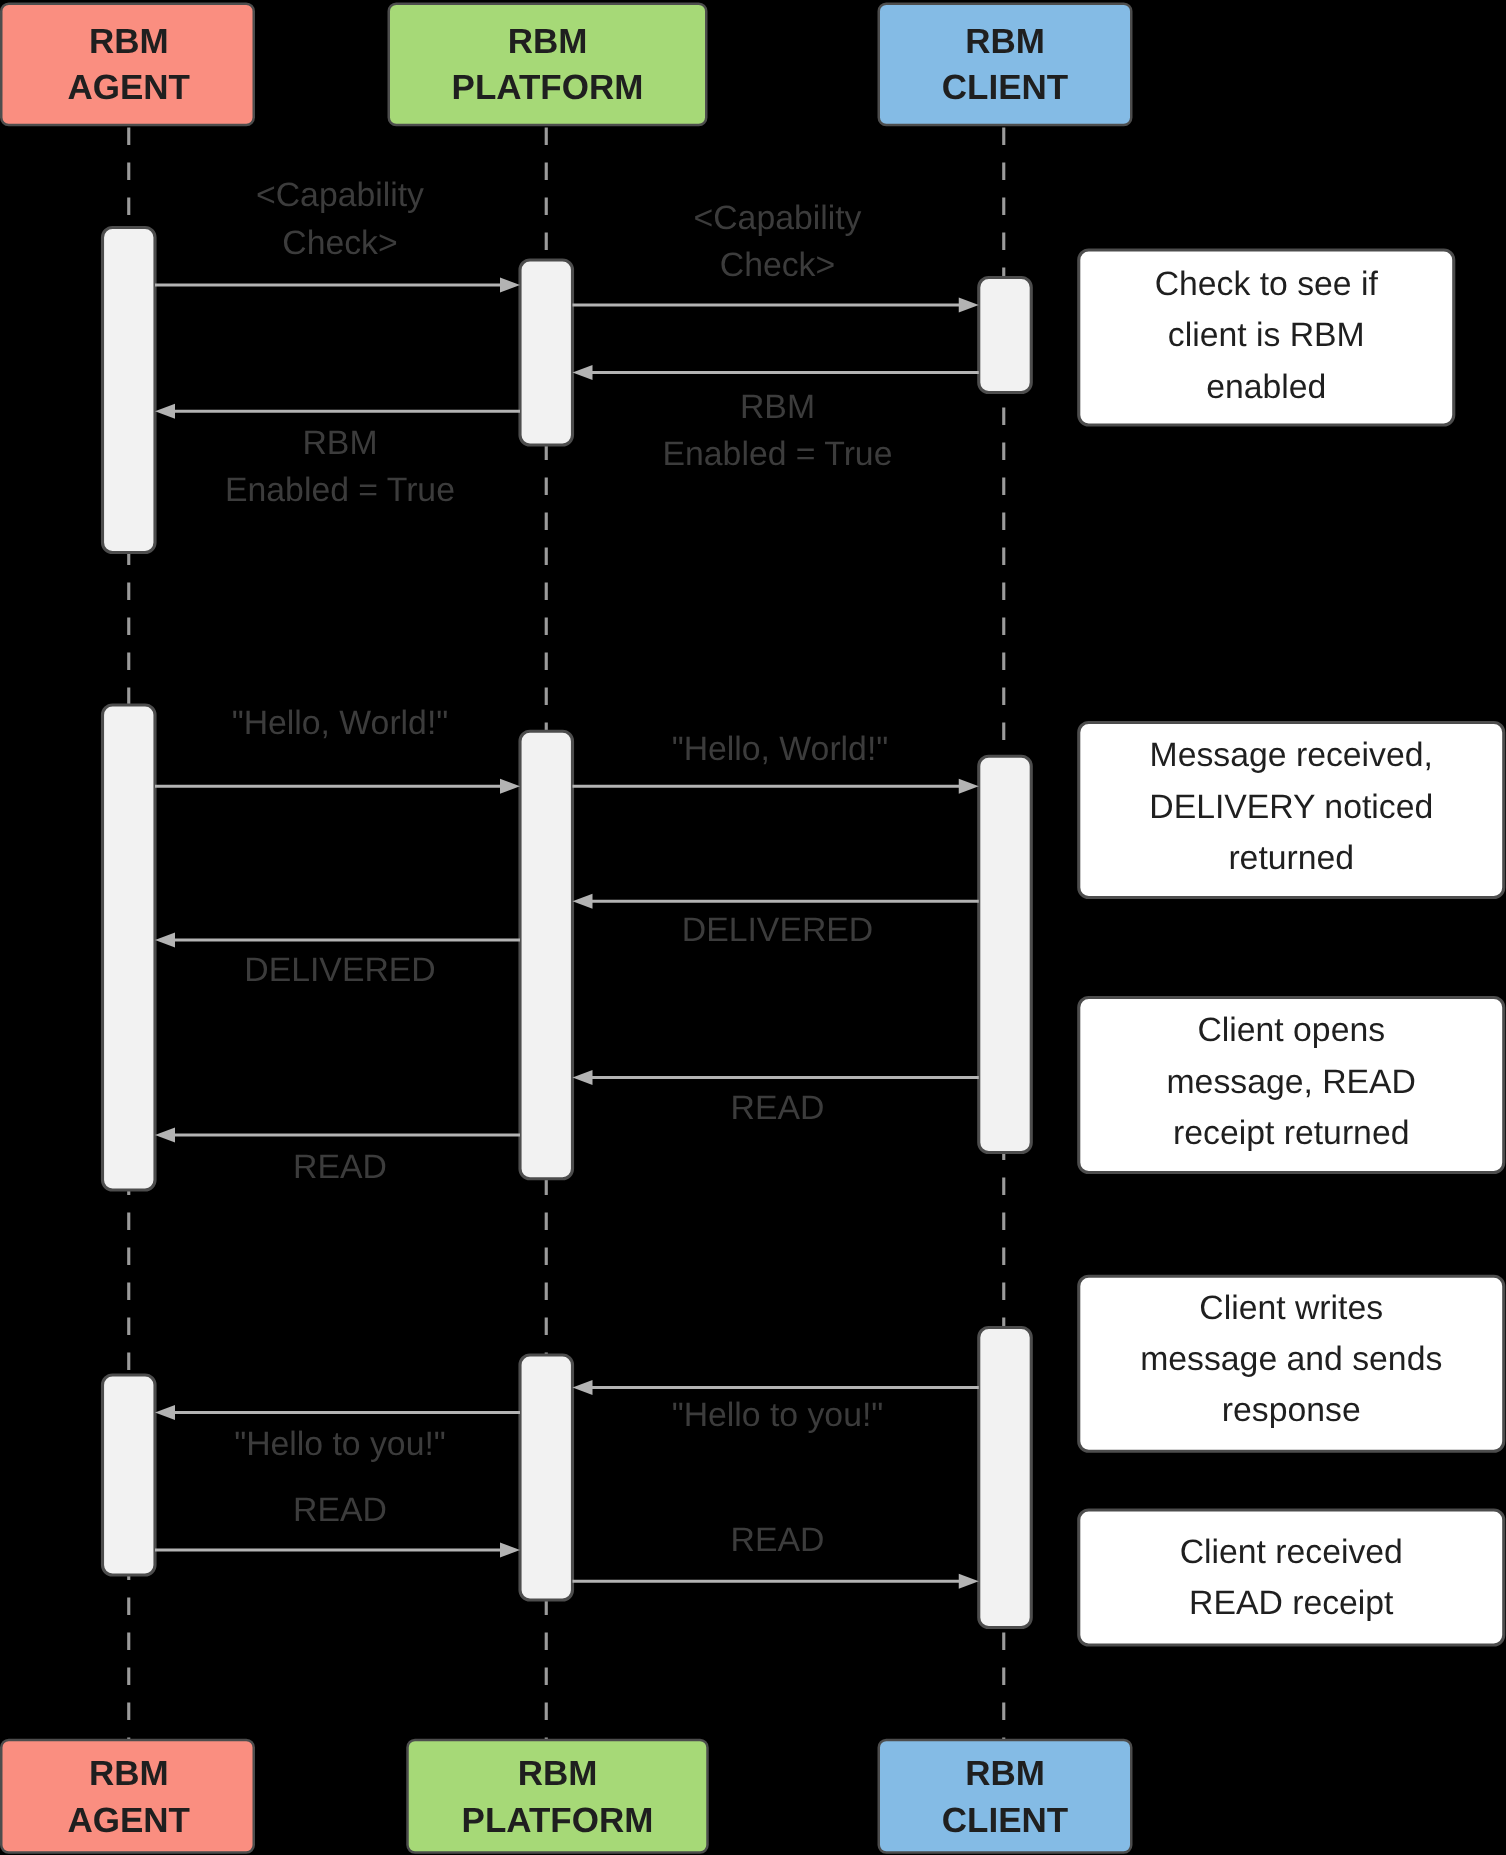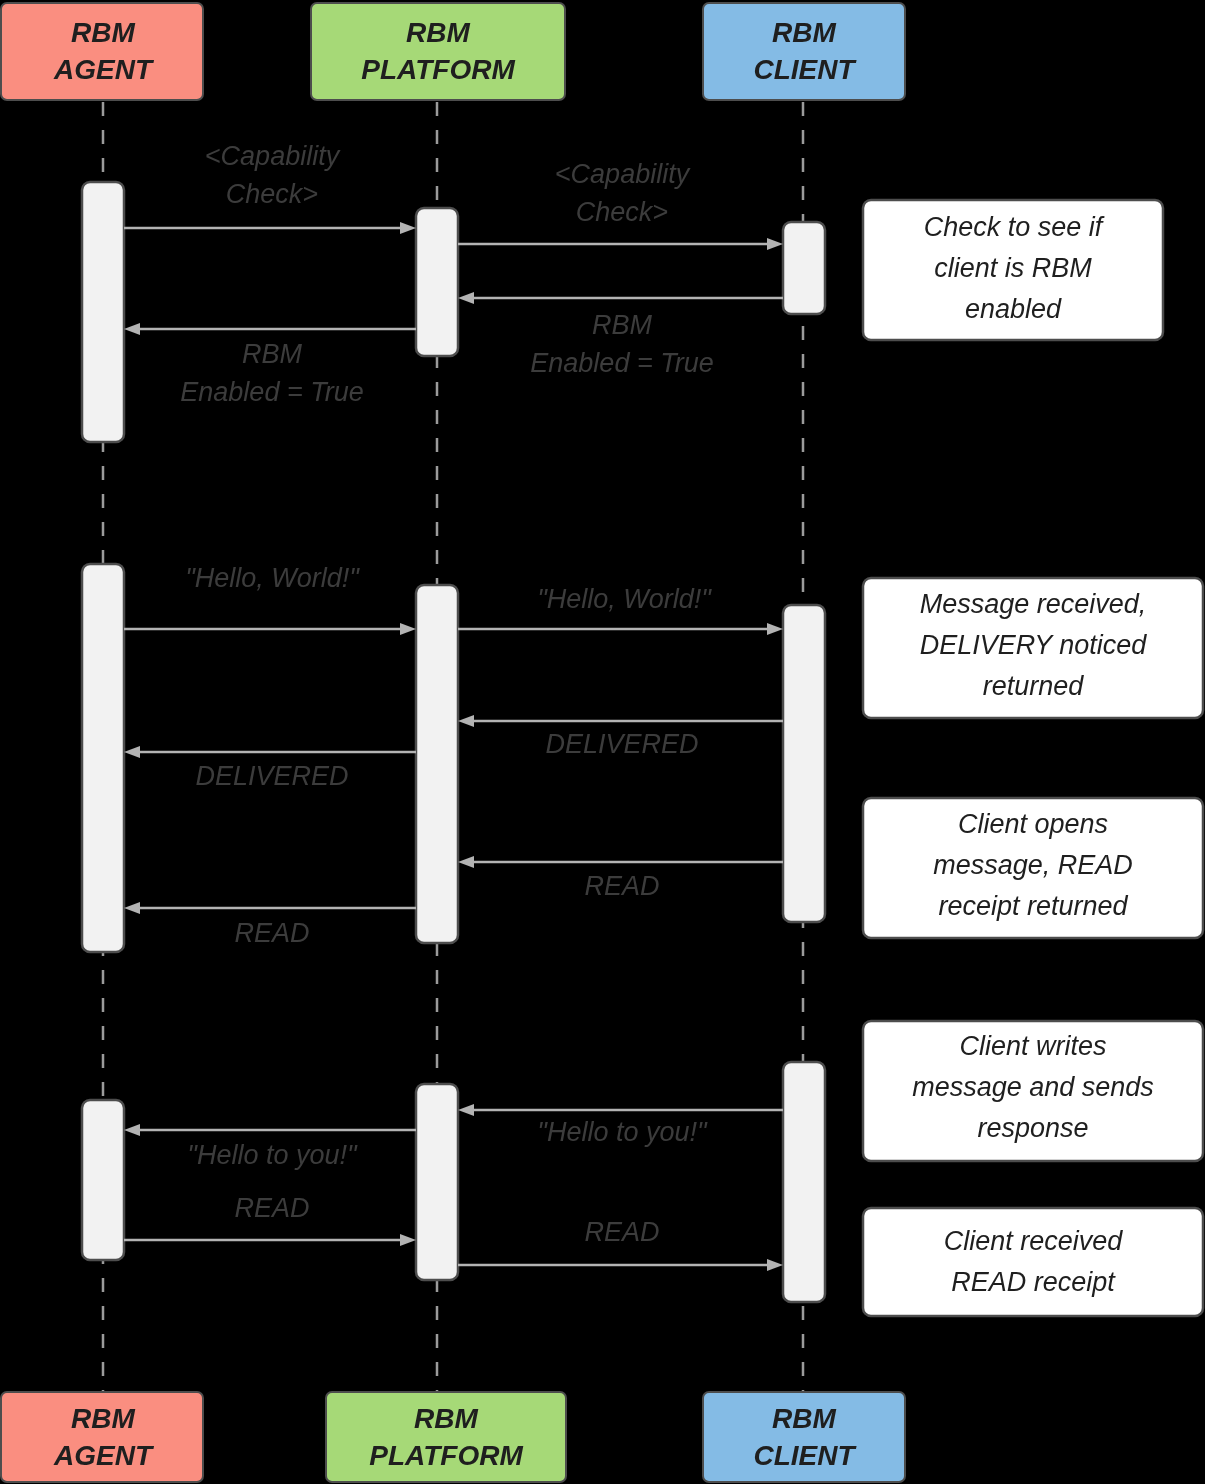--- a/index.html
+++ b/index.html
@@ -11,21 +11,20 @@
     width: 1205px;
     height: 1484px;
     font-family: "Liberation Sans", sans-serif;
     overflow: hidden;
   }
   #diagram-root {
     position: relative;
     width: 1205px;
     height: 1484px;
     background: #000000;
-    font-style: italic;
   }
   svg.diagram-canvas {
     display: block;
     width: 1205px;
     height: 1484px;
   }
   .actor-box-rect {
     stroke: #4d4d4d;
     stroke-width: 2;
   }

